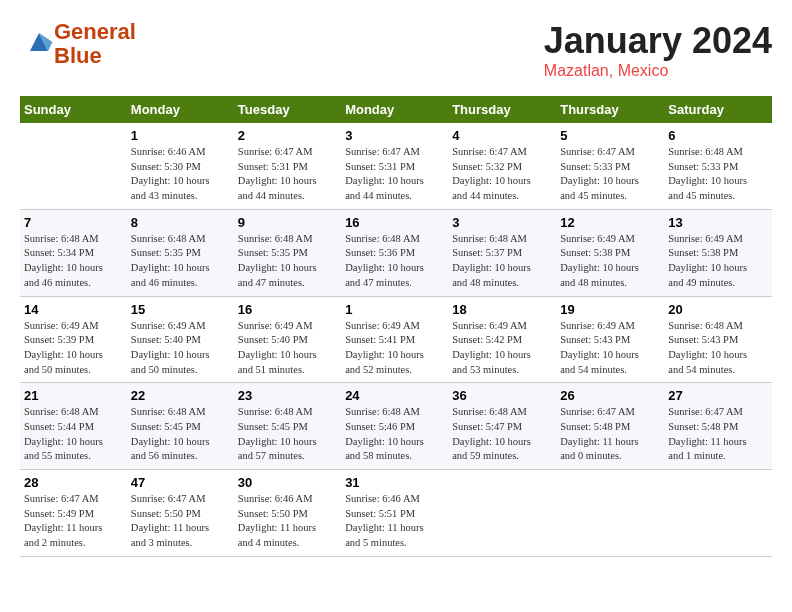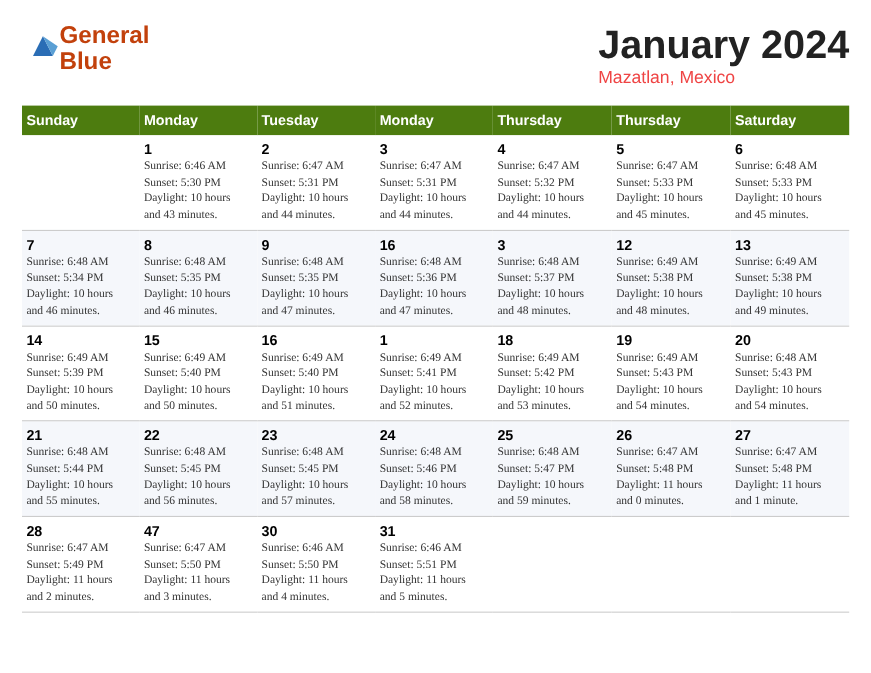--- a/index.html
+++ b/index.html
@@ -215,21 +215,21 @@
         </td>
         <td>
           <span class="day-num">23</span>
           <div class="day-info">Sunrise: 6:48 AM<br>Sunset: 5:45 PM<br>Daylight: 10 hours<br>and 57 minutes.</div>
         </td>
         <td>
           <span class="day-num">24</span>
           <div class="day-info">Sunrise: 6:48 AM<br>Sunset: 5:46 PM<br>Daylight: 10 hours<br>and 58 minutes.</div>
         </td>
         <td>
-          <span class="day-num">25</span>
+          <span class="day-num">36</span>
           <div class="day-info">Sunrise: 6:48 AM<br>Sunset: 5:47 PM<br>Daylight: 10 hours<br>and 59 minutes.</div>
         </td>
         <td>
           <span class="day-num">26</span>
           <div class="day-info">Sunrise: 6:47 AM<br>Sunset: 5:48 PM<br>Daylight: 11 hours<br>and 0 minutes.</div>
         </td>
         <td>
           <span class="day-num">27</span>
           <div class="day-info">Sunrise: 6:47 AM<br>Sunset: 5:48 PM<br>Daylight: 11 hours<br>and 1 minute.</div>
         </td>

